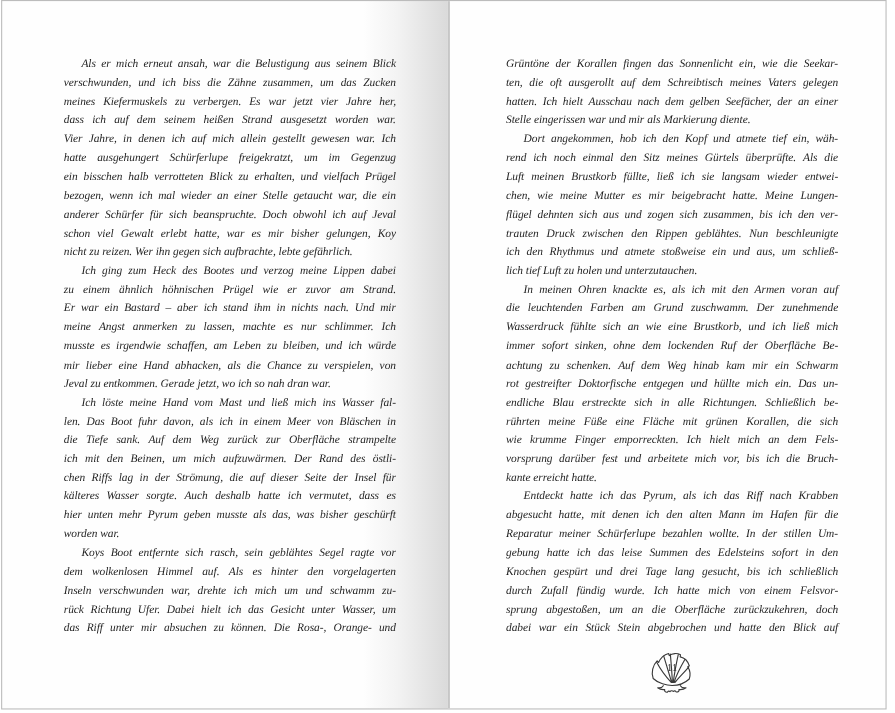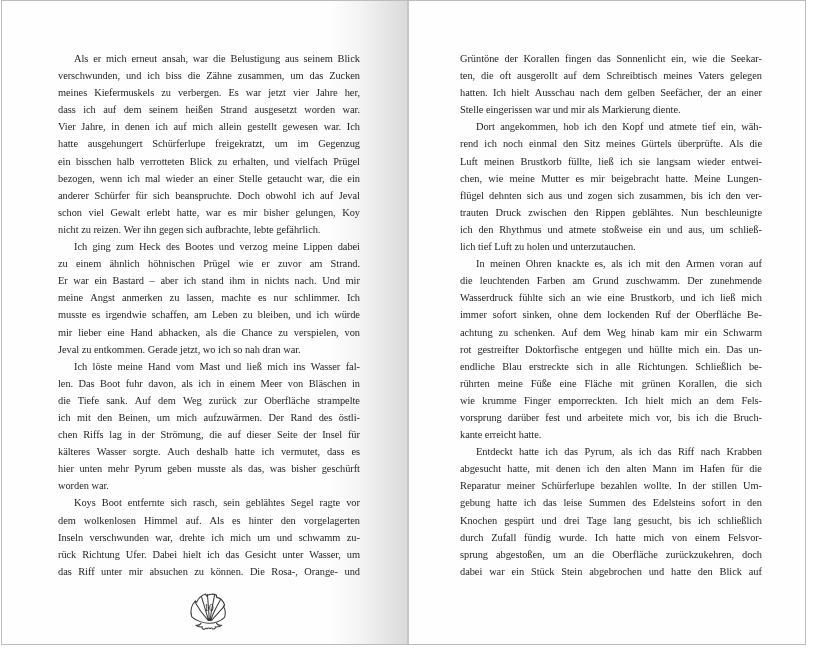--- a/index.html
+++ b/index.html
@@ -19,21 +19,21 @@
     position:absolute;left:328px;top:0;width:77px;height:100%;
     background:linear-gradient(to right, rgba(110,110,110,0) 0%, rgba(100,100,100,0.07) 40%, rgba(90,90,90,0.22) 100%);
     pointer-events:none;
   }
   .spine{
     position:absolute;left:405px;top:0;width:2px;height:100%;
     background:#c6c6c6;
   }
   .page-text{
     position:absolute;top:49px;width:302px;
-    font-size:10.4px;line-height:17.1px;letter-spacing:-0.05px;
+    font-size:10.4px;line-height:17.1px;letter-spacing:-0.05px;font-style:italic;
   }
   .page-text.left{left:56px;}
   .page-text.right{left:458px;}
   .line{
     display:flex;justify-content:space-between;gap:2.6px;
     height:17.1px;white-space:nowrap;
   }
   .line.last{justify-content:flex-start;}
   .line.indent{padding-left:16px;}
   .pagenum{
@@ -806,24 +806,24 @@
         <span>Stein</span>
         <span>abgebrochen</span>
         <span>und</span>
         <span>hatte</span>
         <span>den</span>
         <span>Blick</span>
         <span>auf</span>
       </div>
     </div>
 
-  <div class="pagenum left">
+
+  <div class="pagenum right">
     <svg width="48" height="46" viewBox="0 0 60 56" fill="none">
       <g stroke="#3a3a3a" stroke-width="1.3" stroke-linecap="round" stroke-linejoin="round">
         <path fill="#fefefe" d="M8.5,34 C6,27 8,19 13,14 L14.6,15.8 C17,10.5 21,7 26,5.6 L26.8,8 C30,5.2 36,5 39.5,7 L39.2,9.4 C44,10.4 48,14.6 49.6,19.6 L47.8,20.6 C50.6,25 51,30 49.5,34.6 C44,39.8 36,42 30,42 C24,42 14,39.4 8.5,34 Z"></path>
         <path d="M12.5,15.5 C18,26 24,33 29,38.5 M20.5,8.5 C24,20 27,30 29.5,38.5 M28,6.2 C29,18 30,29 30.3,38.5 M37,6.8 C34.5,18 32.5,29 31.3,38.5 M44.5,12.5 C39,22 34.5,31 32.3,38.5 M48.8,21 C43,28 37,33.5 33.3,38.5"></path>
         <path d="M20,42.2 C18.6,44.4 16,45 13.6,44.6 C16,46.4 19,47 21.6,46.6 C21,48.6 22.6,50 24.6,49.6 C25.4,48.2 26.6,48 27.6,49 C28.4,47.8 30.4,47.6 31.4,48.8 C32.4,47.6 34,47.8 34.6,49.2 C36.6,49.8 38.4,48.4 37.8,46.6 C40.4,47 43.4,46.4 45.8,44.6 C43.4,45 40.8,44.4 39.4,42.2"></path>
       </g>
     </svg>
-    <span class="num">10</span>
+    <span class="num">11</span>
   </div>
-
 </div>
 
 </body></html>

